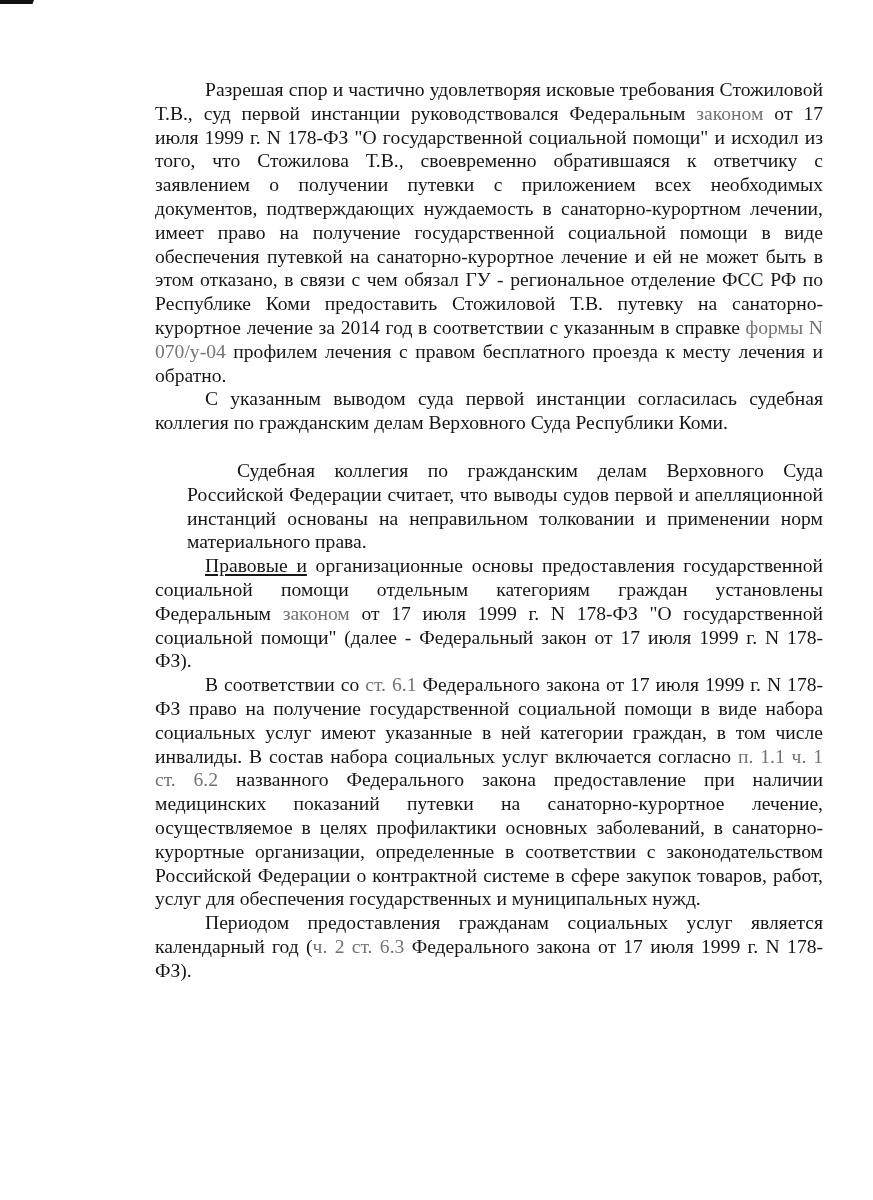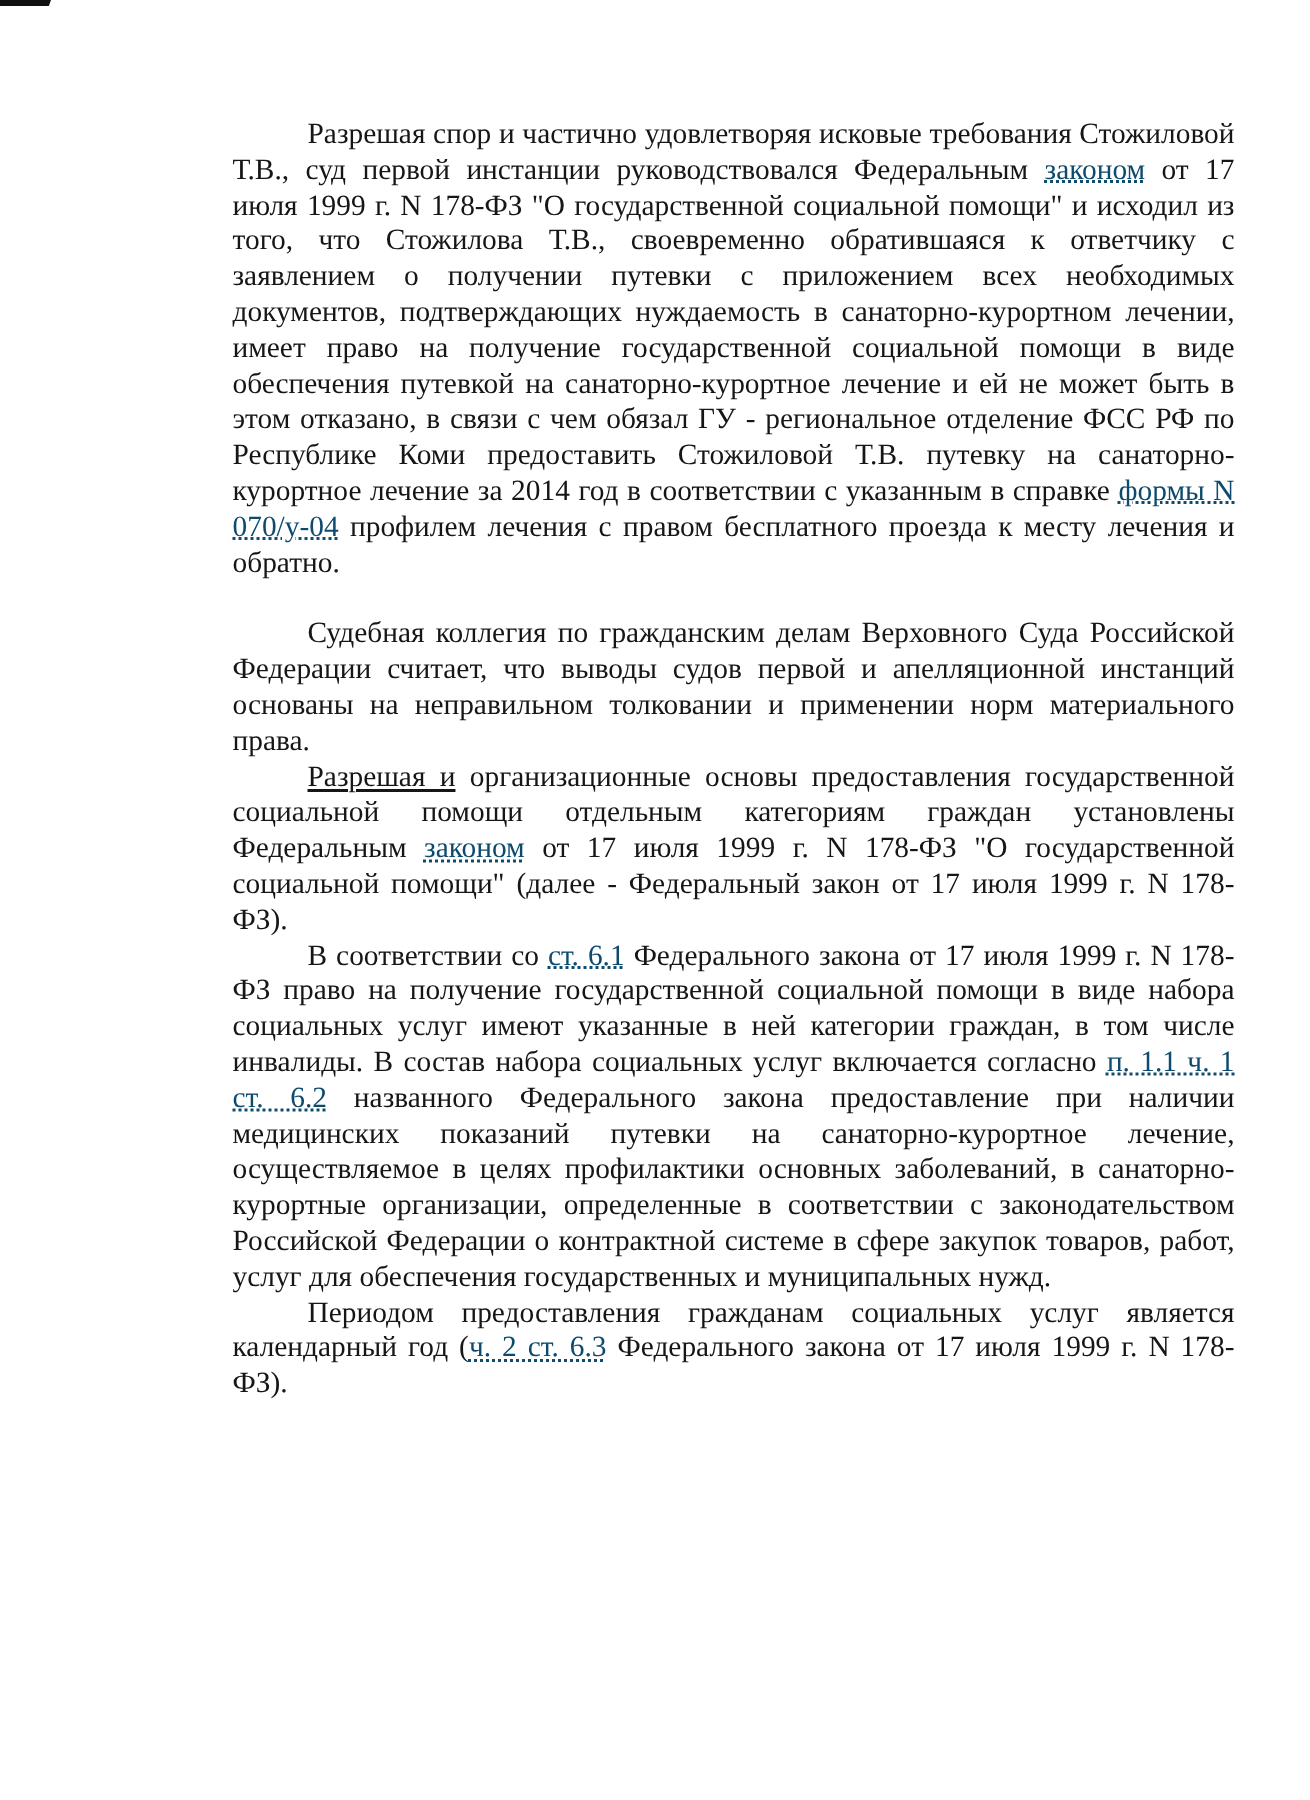--- a/index.html
+++ b/index.html
@@ -5,45 +5,48 @@
   html, body { margin: 0; padding: 0; background: #ffffff; }
   body { width: 873px; height: 1200px; position: relative; overflow: hidden; }
   .corner-mark { position: absolute; left: 0; top: 0; width: 34px; height: 4px; background: #111; transform: skewX(-20deg); transform-origin: left top; }
   .page {
     position: absolute; left: 155px; top: 78px; width: 668px;
     font-family: "Liberation Serif", "DejaVu Serif", serif;
     font-size: 19.6px; line-height: 23.8px; color: #161616;
   }
   .p { margin: 0; text-align: justify; text-align-last: left; }
   .ind { text-indent: 50px; }
-  .gap { margin-top: 24px; }
-  .lnk { text-decoration: underline; text-decoration-style: dotted; text-underline-offset: 2px; color: #0c4a6e; }
+  .gap { margin-top: 24px; margin-left: 32px; }
+  .lnk { text-decoration-style: dotted; text-underline-offset: 2px; color: #737373; }
   .hand-ul { text-decoration: underline; text-decoration-thickness: 1.5px; text-underline-offset: 2px; }
   .check { font-family: "DejaVu Sans", sans-serif; font-size: 17px; letter-spacing: -3px; margin-right: 6px; display: inline-block; transform: translateY(2px); }
 </style>
 </head>
 <body>
 
 <div class="corner-mark"></div>
 
 <div class="page">
 
 
 
   <p class="p ind">
     <span>Разрешая спор и частично удовлетворяя исковые требования Стожиловой Т.В., суд первой инстанции руководствовался Федеральным </span><span class="lnk">законом</span><span> от 17 июля 1999 г. N 178-ФЗ "О государственной социальной помощи" и исходил из того, что Стожилова Т.В., своевременно обратившаяся к ответчику с заявлением о получении путевки с приложением всех необходимых документов, подтверждающих нуждаемость в санаторно-курортном лечении, имеет право на получение государственной социальной помощи в виде обеспечения путевкой на санаторно-курортное лечение и ей не может быть в этом отказано, в связи с чем обязал ГУ - региональное отделение ФСС РФ по Республике Коми предоставить Стожиловой Т.В. путевку на санаторно-курортное лечение за 2014 год в соответствии с указанным в справке </span><span class="lnk">формы N 070/у-04</span><span> профилем лечения с правом бесплатного проезда к месту лечения и обратно.</span>
   </p>
 
+  <p class="p ind">
+    <span>С указанным выводом суда первой инстанции согласилась судебная коллегия по гражданским делам Верховного Суда Республики Коми.</span>
+  </p>
 
   <p class="p ind gap">
     <span>Судебная коллегия по гражданским делам Верховного Суда Российской Федерации считает, что выводы судов первой и апелляционной инстанций основаны на неправильном толковании и применении норм материального права.</span>
   </p>
 
   <p class="p ind">
-    <span class="hand-ul">Разрешая и</span><span> организационные основы предоставления государственной социальной помощи отдельным категориям граждан установлены Федеральным </span><span class="lnk">законом</span><span> от 17 июля 1999 г. N 178-ФЗ "О государственной социальной помощи" (далее - Федеральный закон от 17 июля 1999 г. N 178-ФЗ).</span>
+    <span class="hand-ul">Правовые и</span><span> организационные основы предоставления государственной социальной помощи отдельным категориям граждан установлены Федеральным </span><span class="lnk">законом</span><span> от 17 июля 1999 г. N 178-ФЗ "О государственной социальной помощи" (далее - Федеральный закон от 17 июля 1999 г. N 178-ФЗ).</span>
   </p>
 
   <p class="p ind">
     <span>В соответствии со </span><span class="lnk">ст. 6.1</span><span> Федерального закона от 17 июля 1999 г. N 178-ФЗ право на получение государственной социальной помощи в виде набора социальных услуг имеют указанные в ней категории граждан, в том числе инвалиды. В состав набора социальных услуг включается согласно </span><span class="lnk">п. 1.1 ч. 1 ст. 6.2</span><span> названного Федерального закона предоставление при наличии медицинских показаний путевки на санаторно-курортное лечение, осуществляемое в целях профилактики основных заболеваний, в санаторно-курортные организации, определенные в соответствии с законодательством Российской Федерации о контрактной системе в сфере закупок товаров, работ, услуг для обеспечения государственных и муниципальных нужд.</span>
   </p>
 
   <p class="p ind">
     <span>Периодом предоставления гражданам социальных услуг является календарный год (</span><span class="lnk">ч. 2 ст. 6.3</span><span> Федерального закона от 17 июля 1999 г. N 178-ФЗ).</span>
   </p>
 

